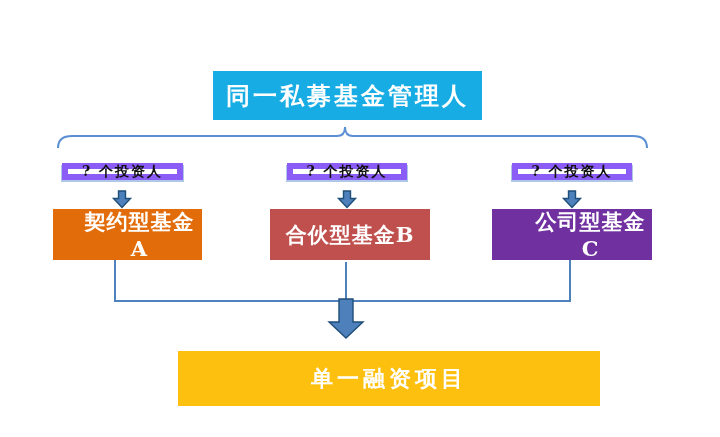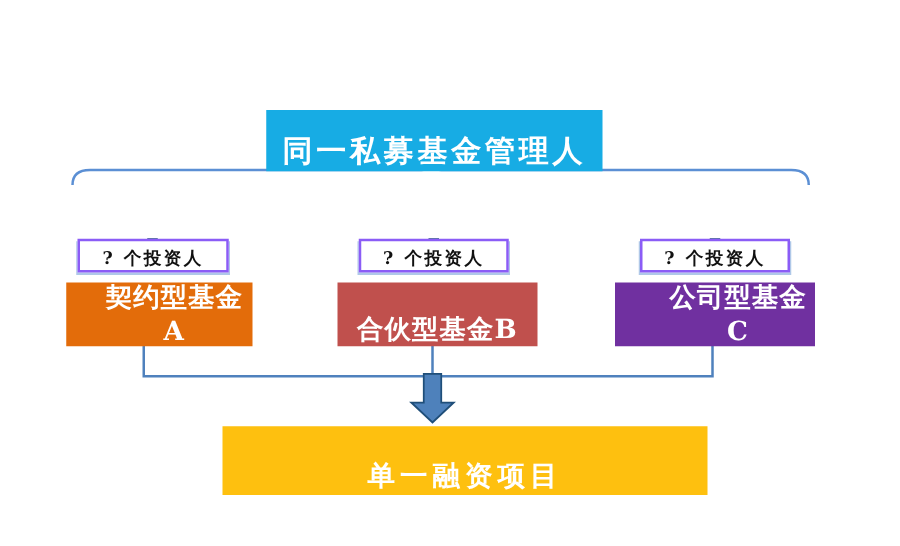--- a/index.html
+++ b/index.html
@@ -8,54 +8,53 @@
     background:#ffffff;
   }
   .canvas{
     position:relative;
     width:720px;height:437px;
     background:#ffffff;
     overflow:hidden;
   }
   .node{
     position:absolute;
-    display:flex;align-items:flex-end;justify-content:center;
+    display:flex;align-items:center;justify-content:center;
     box-sizing:border-box;
     text-align:center;
     font-weight:bold;
     
     background-image:radial-gradient(rgba(0,0,0,0.10) 0.8px, transparent 0.9px);
     background-size:4px 4px;
-    margin-top:17px;
   }
   .root-node{
     left:213px;top:71px;width:269px;height:49px;
     color:#ffffff;font-size:24px;letter-spacing:3px;
   }
   .investor-node{
-    top:174px;height:27px;
+    top:163px;height:17px;
     background:#ffffff;
     background-image:none;
-    border:2px solid #8b5cf6;
+    border:6px solid #8b5cf6;
     box-shadow:1px 2px 0 #AFC8E8, -1px 2px 0 #AFC8E8;
     color:#111111;
     font-size:14px;letter-spacing:2px;
   }
   .investor-0{left:62px;width:121px;}
   .investor-1{left:287px;width:120px;}
   .investor-2{left:512px;width:120px;}
   .fund-node{
     top:209px;height:51px;
     color:#ffffff;font-size:21px;letter-spacing:1px;
   }
   .fund-0{left:53px;width:149px;padding-left:24px;}
   .fund-1{left:270px;width:160px;}
   .fund-2{left:492px;width:160px;padding-left:37px;}
   .project-node{
-    left:178px;top:324px;width:388px;height:55px;
+    left:178px;top:351px;width:422px;height:55px;
     color:#ffffff;font-size:22px;letter-spacing:4px;
   }
   svg.overlay{
     position:absolute;left:0;top:0;width:720px;height:437px;
     pointer-events:none;
   }
   .brace{stroke:var(--brace,#5B8FD4);stroke-width:2;fill:none;}
   .conn{stroke:var(--connector,#4F81BD);stroke-width:2;fill:none;}
   .arrow{fill:var(--arrow,#4E81BB);stroke:var(--arrow-edge,#1F4E79);stroke-width:1.4;}
 </style>

